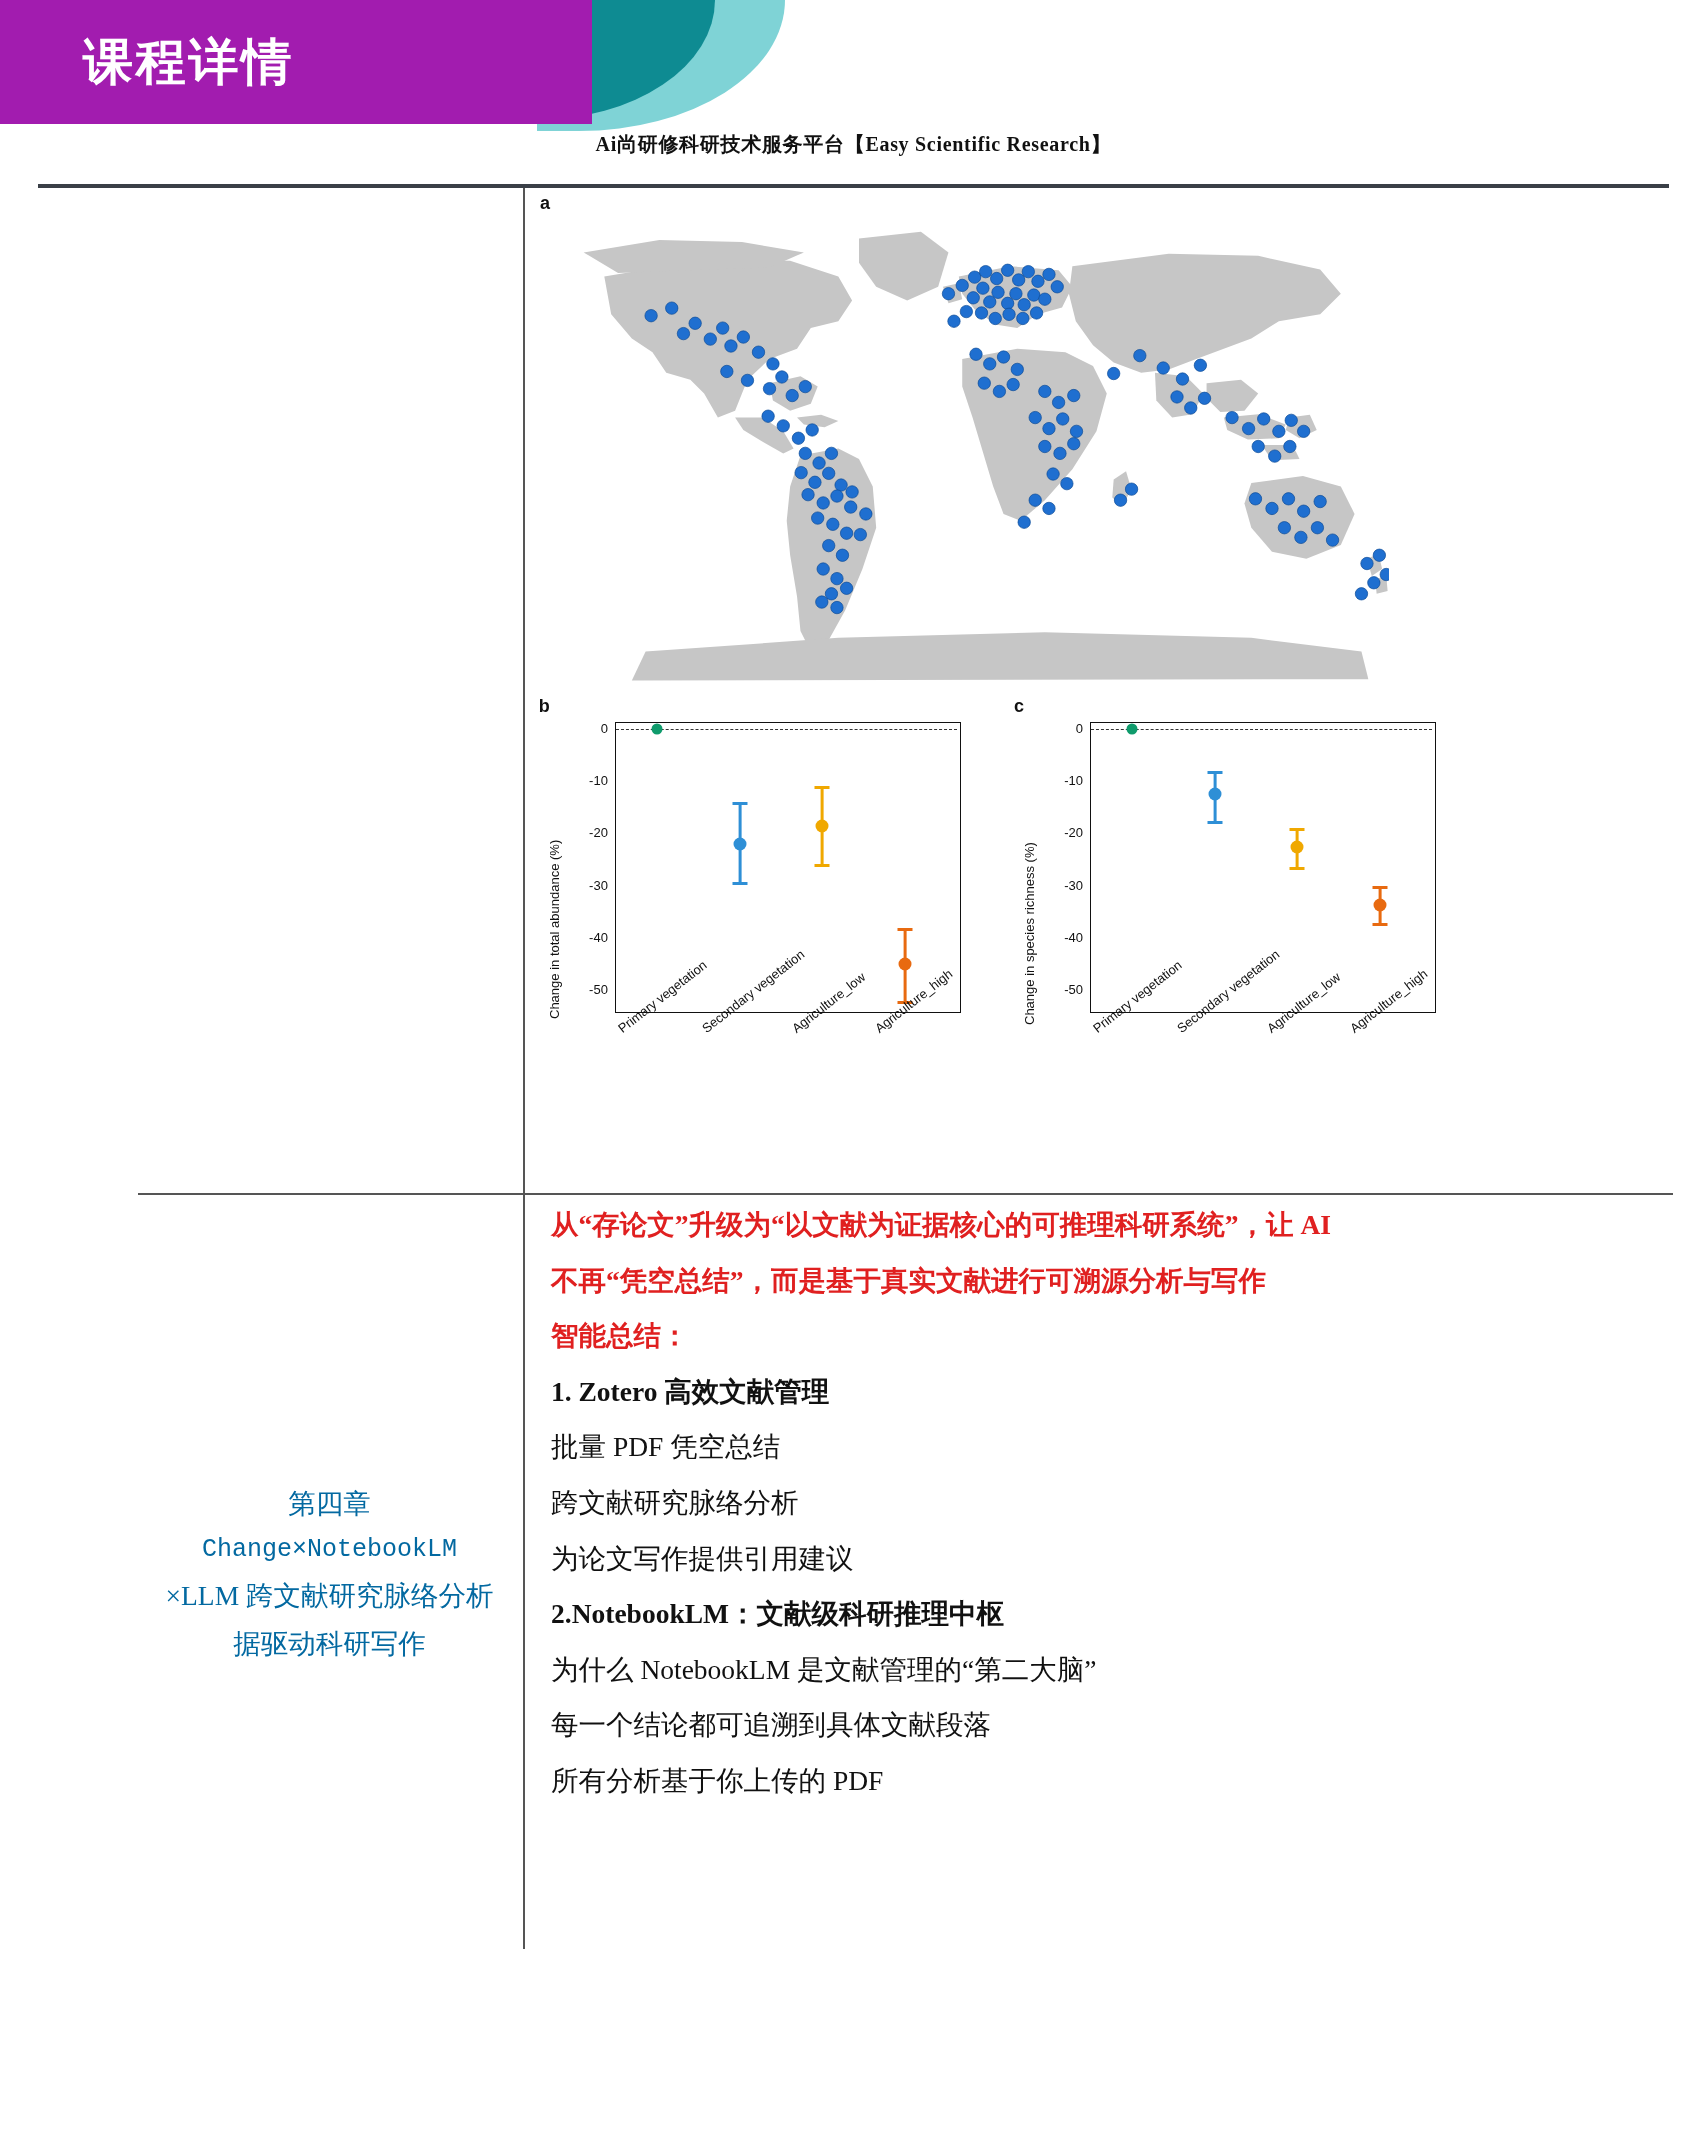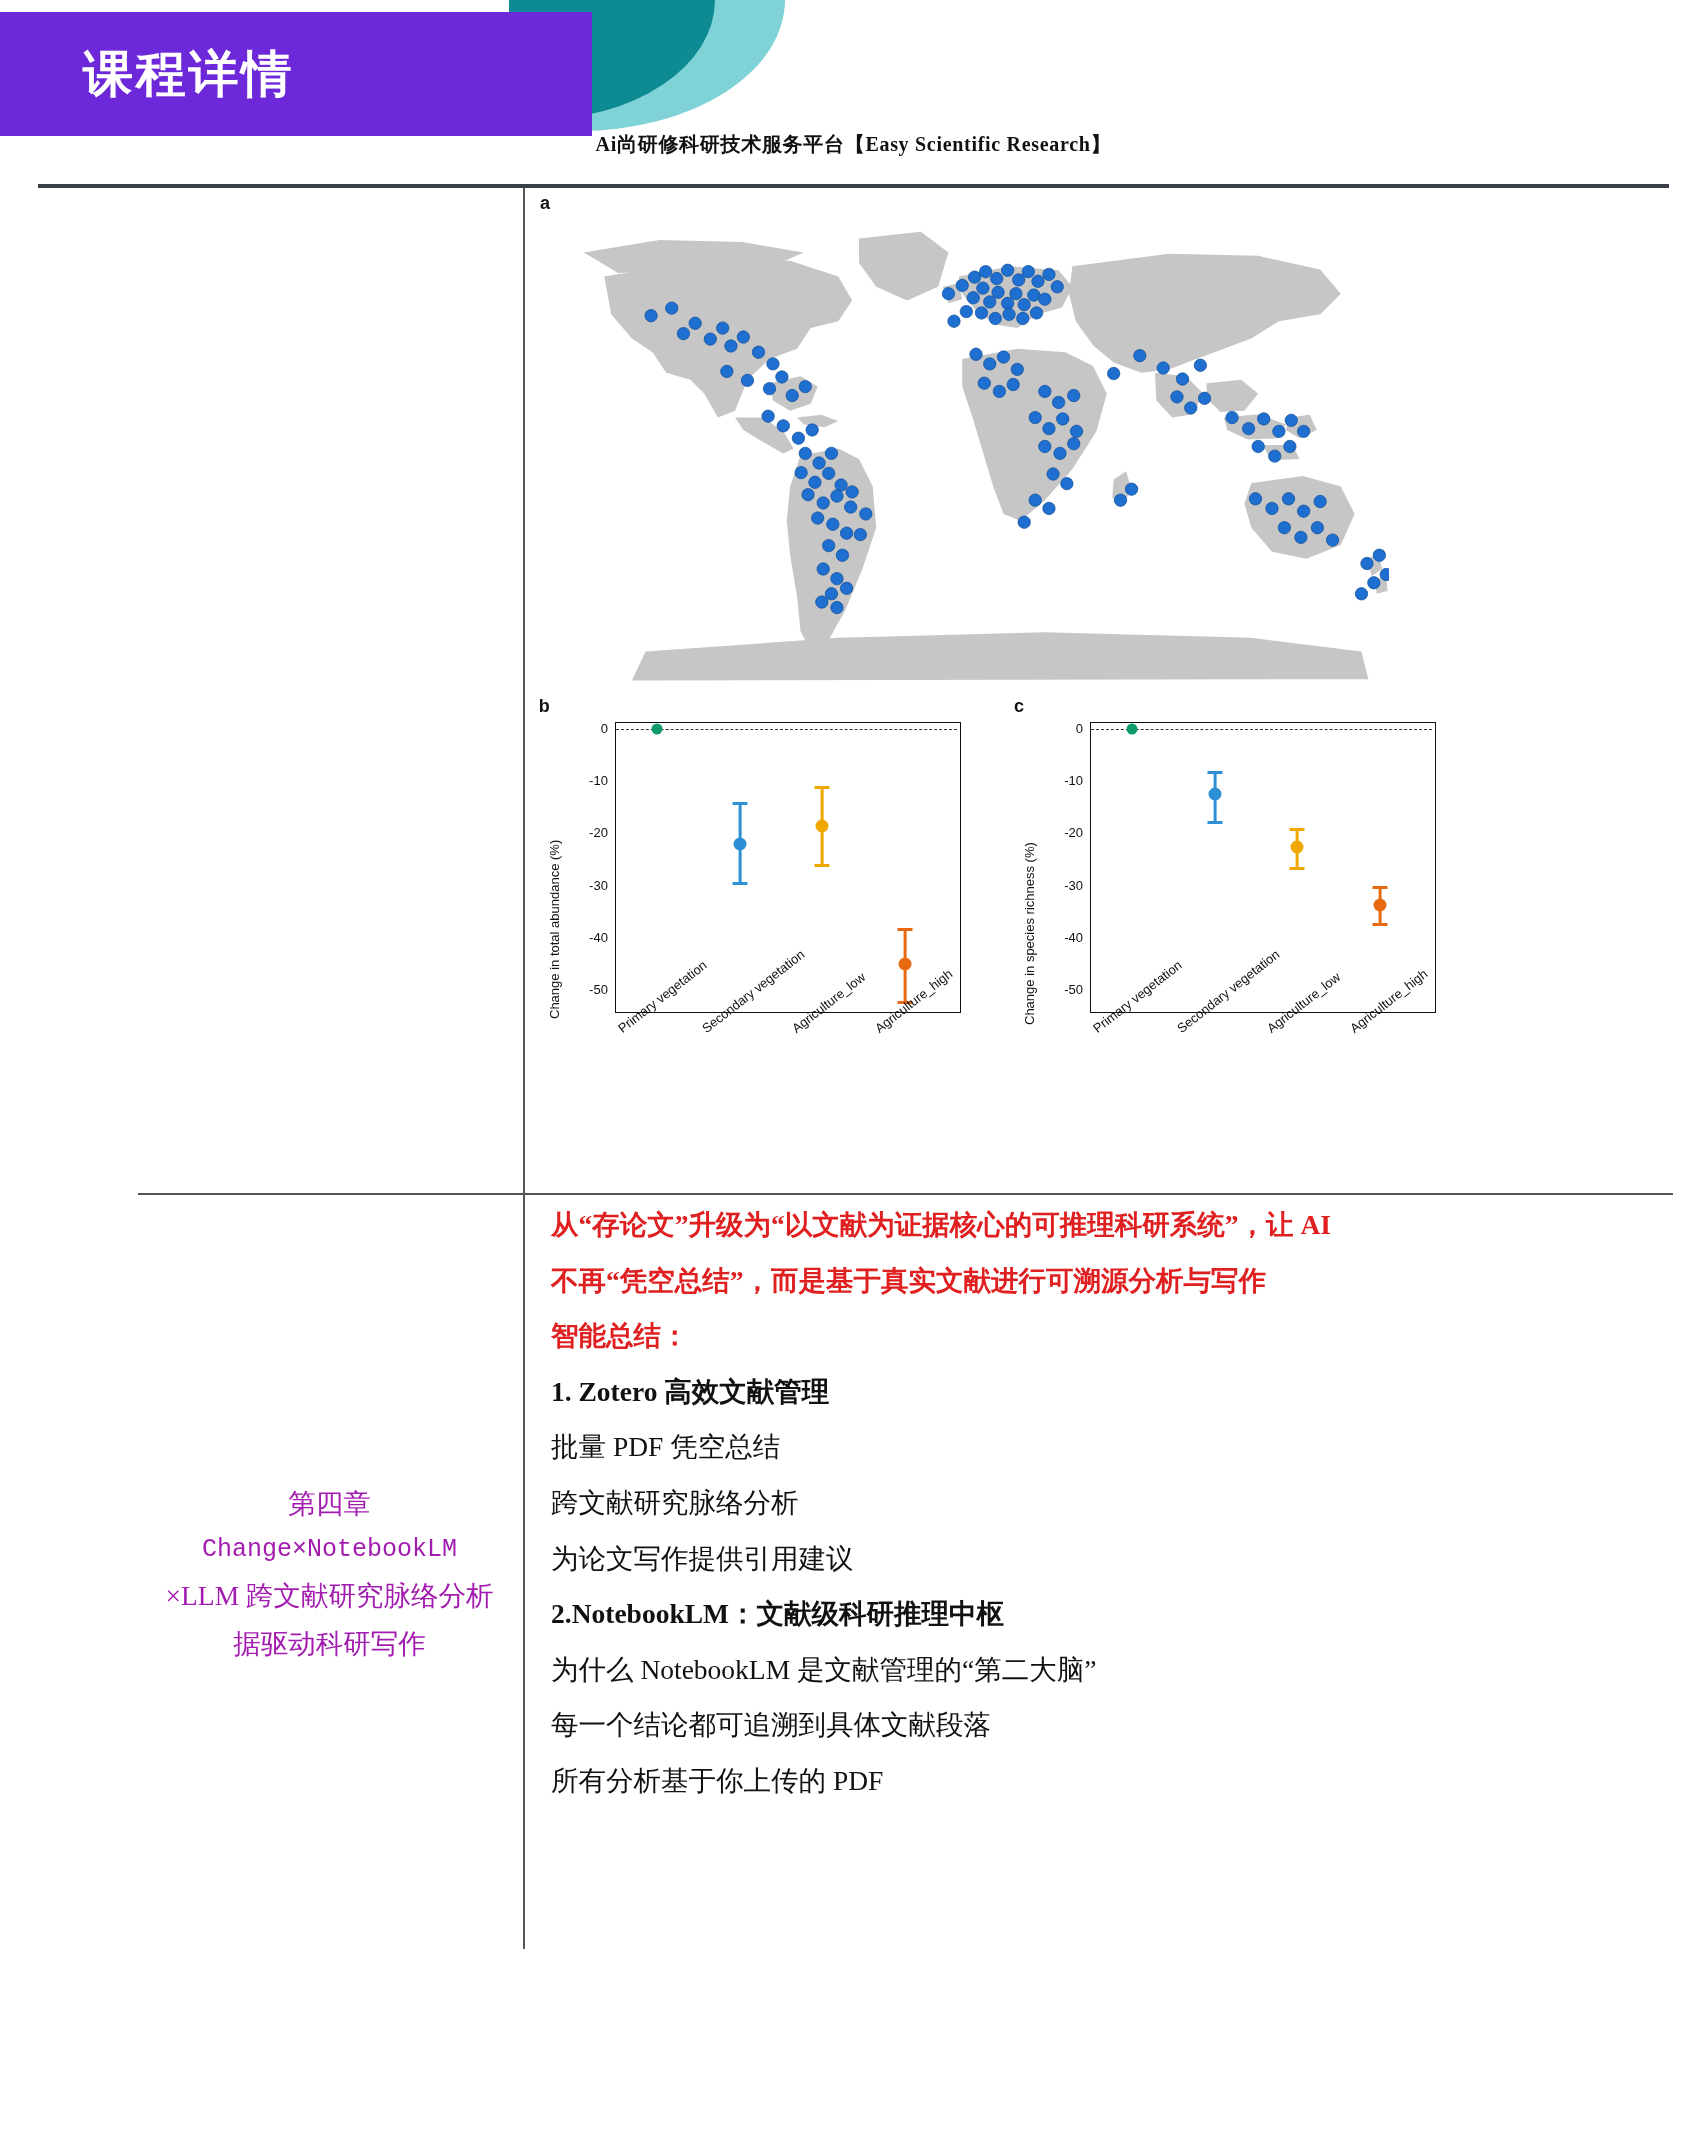--- a/index.html
+++ b/index.html
@@ -12,24 +12,24 @@
     height: 2151px;
     position: relative;
     font-family: "Liberation Serif", serif;
     color: #1a1a1a;
     overflow: hidden;
   }
 
   
   .banner {
     position: absolute;
-    top: 12px; left: 0;
+    top: 0; left: 0;
     width: 592px;
     height: 124px;
-    background: #6d28d9;
+    background: #a21caf;
     display: flex;
     align-items: center;
     z-index: 3;
   }
   .banner-sweep {
     position: absolute;
     top: 0;
     left: 537px;
     width: 248px;
     height: 131px;
@@ -201,21 +201,21 @@
     display: flex;
     flex-direction: column;
     justify-content: center;
     align-items: center;
   }
   .chapter-line {
     font-family: "Liberation Serif", serif;
     font-size: 27.5px;
     line-height: 1.75;
     text-align: left;
-    color: #a21caf;
+    color: #0369a1;
   }
 
   
   .content-cell {
     position: absolute;
     top: 1017px;
     left: 413px;
     width: 1101px;
   }
   .content-line {

